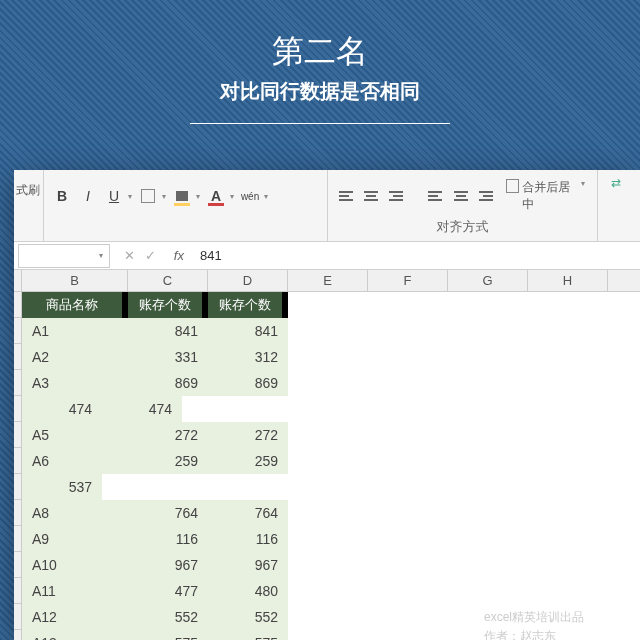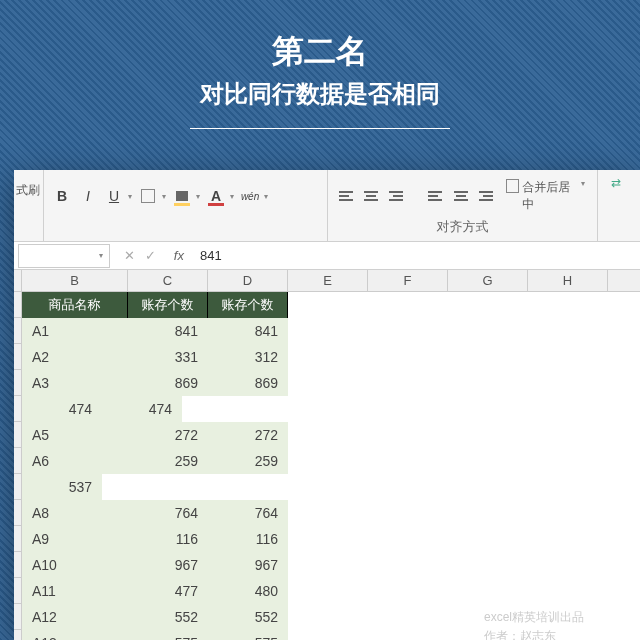--- a/index.html
+++ b/index.html
@@ -4,22 +4,22 @@
 <style>
 * { margin: 0; padding: 0; box-sizing: border-box; }
 body {
   width: 640px; height: 640px;
   font-family: "Microsoft YaHei", Arial, sans-serif;
   background: repeating-linear-gradient(45deg, #2a5a8a 0px, #2a5a8a 2px, #3a6a9a 2px, #3a6a9a 5px);
   overflow: hidden;
   position: relative;
 }
 .title-block { text-align: center; color: #fff; padding-top: 30px; }
-.title-line1 { font-size: 32px; font-weight: bold; }
-.title-line2 { font-size: 24px; font-weight: bold; margin-top: 4px; }
+.title-line1 { font-size: 32px; font-weight: normal; }
+.title-line2 { font-size: 20px; font-weight: bold; margin-top: 4px; }
 .title-divider { width: 260px; height: 1px; background: #fff; margin: 18px auto 0; }
 .app-window {
   position: absolute; left: 14px; top: 170px; width: 626px; height: 470px;
   background: #fff; box-shadow: 0 8px 30px rgba(0,0,0,0.4);
 }
 .ribbon {
   height: 72px; background: #f5f5f5; border-bottom: 1px solid #d0d0d0;
   display: flex; position: relative; font-size: 12px; color: #555;
 }
 .ribbon-sec { display: flex; flex-direction: column; height: 100%; border-right: 1px solid #d0d0d0; }
@@ -45,21 +45,21 @@
 .formula-input { flex: 1; padding: 0 8px; color: #333; }
 .grid { position: relative; }
 .col-headers { display: flex; height: 22px; background: #f0f0f0; border-bottom: 1px solid #ccc; font-size: 13px; color: #555; }
 .row-hdr-space { width: 8px; border-right: 1px solid #ccc; }
 .col-hdr { border-right: 1px solid #ccc; display: flex; align-items: center; justify-content: center; }
 .cB { width: 106px; } .cC { width: 80px; } .cD { width: 80px; } .cE { width: 80px; } .cF { width: 80px; } .cG { width: 80px; } .cH { width: 80px; }
 .data-area { position: relative; }
 .row { display: flex; height: 26px; font-size: 14px; }
 .row-num { width: 8px; border-right: 1px solid #ccc; background: #f0f0f0; border-bottom: 1px solid #ccc; }
 .cell { display: flex; align-items: center; padding: 0 6px; }
-.hdr-row .cell { background: #3d5a3d; color: #fff; justify-content: center; font-size: 13px; border-right: 1px solid #000000; }
+.hdr-row .cell { background: #3d5a3d; color: #fff; justify-content: center; font-size: 13px; border-right: 6px solid #000000; }
 .data-row .cell { background: #e8f0e0; color: #444; }
 .data-row .cB { justify-content: flex-start; padding-left: 10px; }
 .data-row .cC, .data-row .cD { justify-content: flex-end; padding-right: 10px; }
 .watermark {
   position: absolute; right: 56px; top: 316px; font-size: 12px; color: #ccc; line-height: 1.6;
 }
 .icon-sq { width: 14px; height: 14px; border: 1px solid #888; display: inline-block; }
 .align-icon { display: inline-flex; flex-direction: column; gap: 2px; }
 .align-icon span { width: 14px; height: 2px; background: #666; display: block; }
 .align-icon.l span:nth-child(2) { width: 10px; }
@@ -96,21 +96,21 @@
         <span class="btn-small" style="position:relative;">
           <span class="icon-sq" style="border:none;background:#666;width:12px;height:10px;"></span>
           <span class="color-swatch" style="background:#ffd060;position:absolute;bottom:0;left:2px;"></span>
         </span>
           <span class="dd">▾</span>
         <span class="btn-small" style="position:relative;">
           <span style="font-weight:bold;">A</span>
           <span class="color-swatch" style="background:#d04040;position:absolute;bottom:0;left:2px;"></span>
         </span>
           <span class="dd">▾</span>
-        <span class="btn-small" style="font-size:10px;font-style:italic;">wén</span>
+        <span class="btn-small" style="font-size:10px;">wén</span>
           <span class="dd">▾</span>
       </div>
     </div>
     <div class="ribbon-sec" style="width:270px;">
       <div class="ribbon-tools">
         <span class="btn-small">
             <span class="align-icon l">
               <span></span>
               <span></span>
               <span></span>

